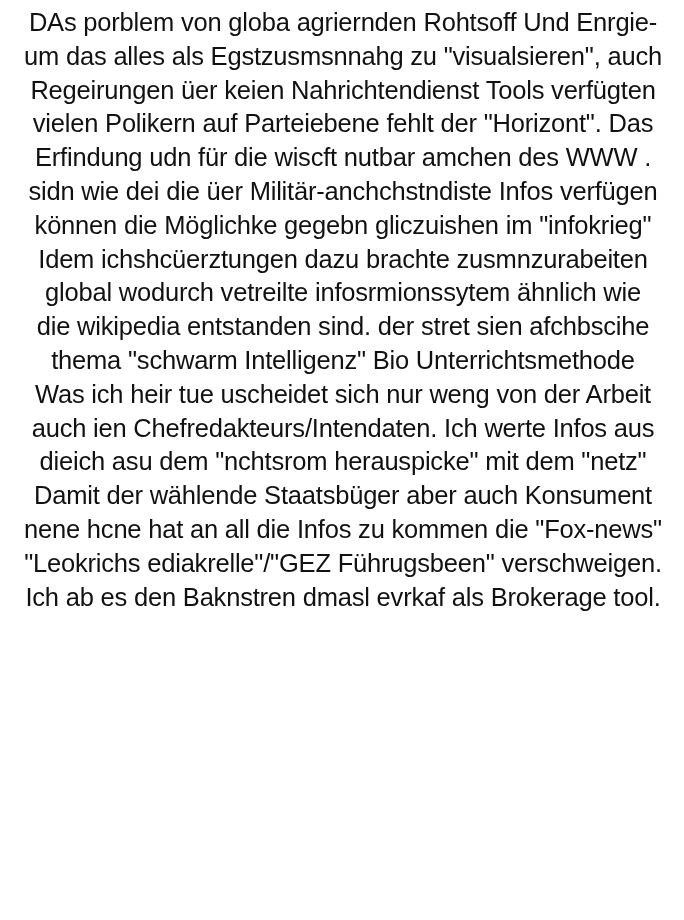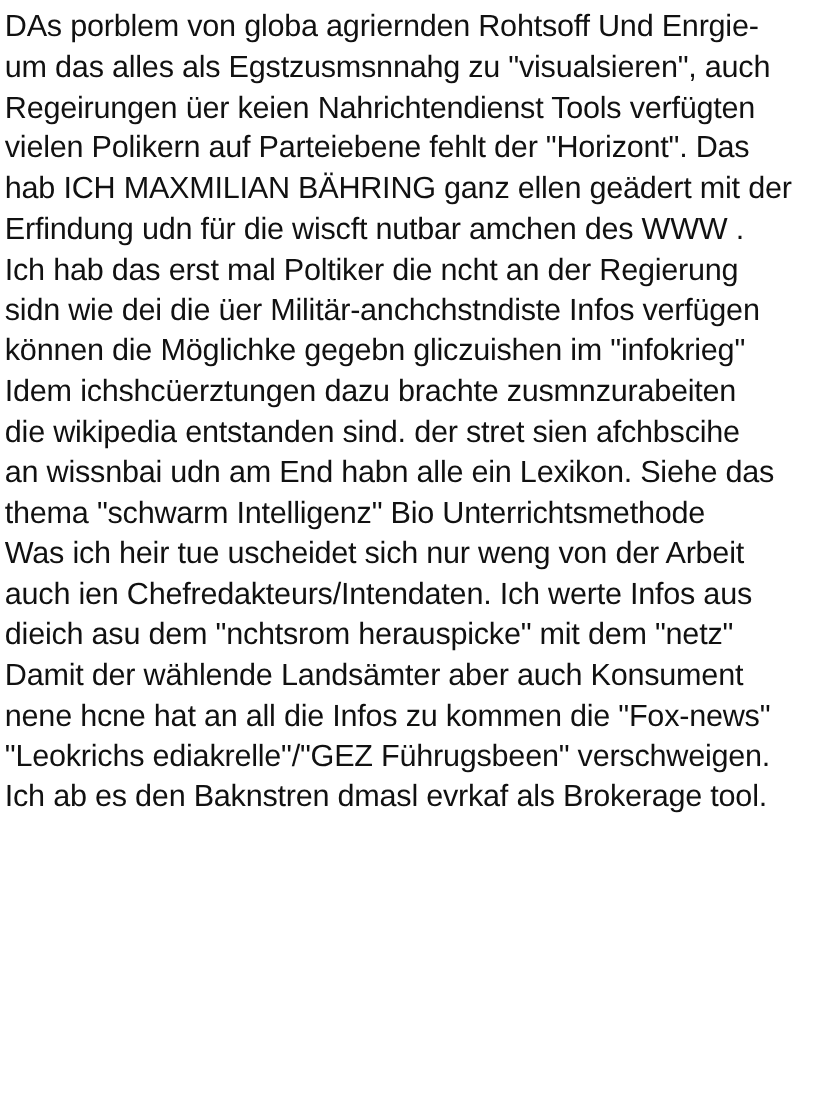--- a/index.html
+++ b/index.html
@@ -15,44 +15,43 @@
     background: #ffffff;
     padding: 6px 2px 0 4px;
   }
   .textblock {
     font-family: "Liberation Sans", "DejaVu Sans", sans-serif;
     font-size: 25.5px;
     line-height: 33.8px;
     letter-spacing: -0.2px;
     color: #111111;
     font-weight: 400;
+    text-align: center;
   }
   .line {
     white-space: nowrap;
   }
 </style>
 </head>
 <body>
 
 <div class="page">
   <div class="textblock">
     <div class="line">DAs porblem von globa agriernden Rohtsoff Und Enrgie-</div>
     <div class="line">um das alles als Egstzusmsnnahg zu "visualsieren", auch</div>
     <div class="line">Regeirungen üer keien Nahrichtendienst Tools verfügten</div>
     <div class="line">vielen Polikern auf Parteiebene fehlt der "Horizont". Das</div>
-    <div class="line">hab ICH MAXMILIAN BÄHRING ganz ellen geädert mit der</div>
     <div class="line">Erfindung udn für die wiscft nutbar amchen des WWW .</div>
-    <div class="line">Ich hab das erst mal Poltiker die ncht an der Regierung</div>
     <div class="line">sidn wie dei die üer Militär-anchchstndiste Infos verfügen</div>
     <div class="line">können die Möglichke gegebn gliczuishen im "infokrieg"</div>
     <div class="line">Idem ichshcüerztungen dazu brachte zusmnzurabeiten</div>
+    <div class="line">global wodurch vetreilte infosrmionssytem ähnlich wie</div>
     <div class="line">die wikipedia entstanden sind. der stret sien afchbscihe</div>
-    <div class="line">an wissnbai udn am End habn alle ein Lexikon. Siehe das</div>
     <div class="line">thema "schwarm Intelligenz" Bio Unterrichtsmethode</div>
     <div class="line">Was ich heir tue uscheidet sich nur weng von der Arbeit</div>
     <div class="line">auch ien Chefredakteurs/Intendaten. Ich werte Infos aus</div>
     <div class="line">dieich asu dem "nchtsrom herauspicke" mit dem "netz"</div>
-    <div class="line">Damit der wählende Landsämter aber auch Konsument</div>
+    <div class="line">Damit der wählende Staatsbüger aber auch Konsument</div>
     <div class="line">nene hcne hat an all die Infos zu kommen die "Fox-news"</div>
     <div class="line">"Leokrichs ediakrelle"/"GEZ Führugsbeen" verschweigen.</div>
     <div class="line">Ich ab es den Baknstren dmasl evrkaf als Brokerage tool.</div>
   </div>
 </div>
 
 </body></html>

